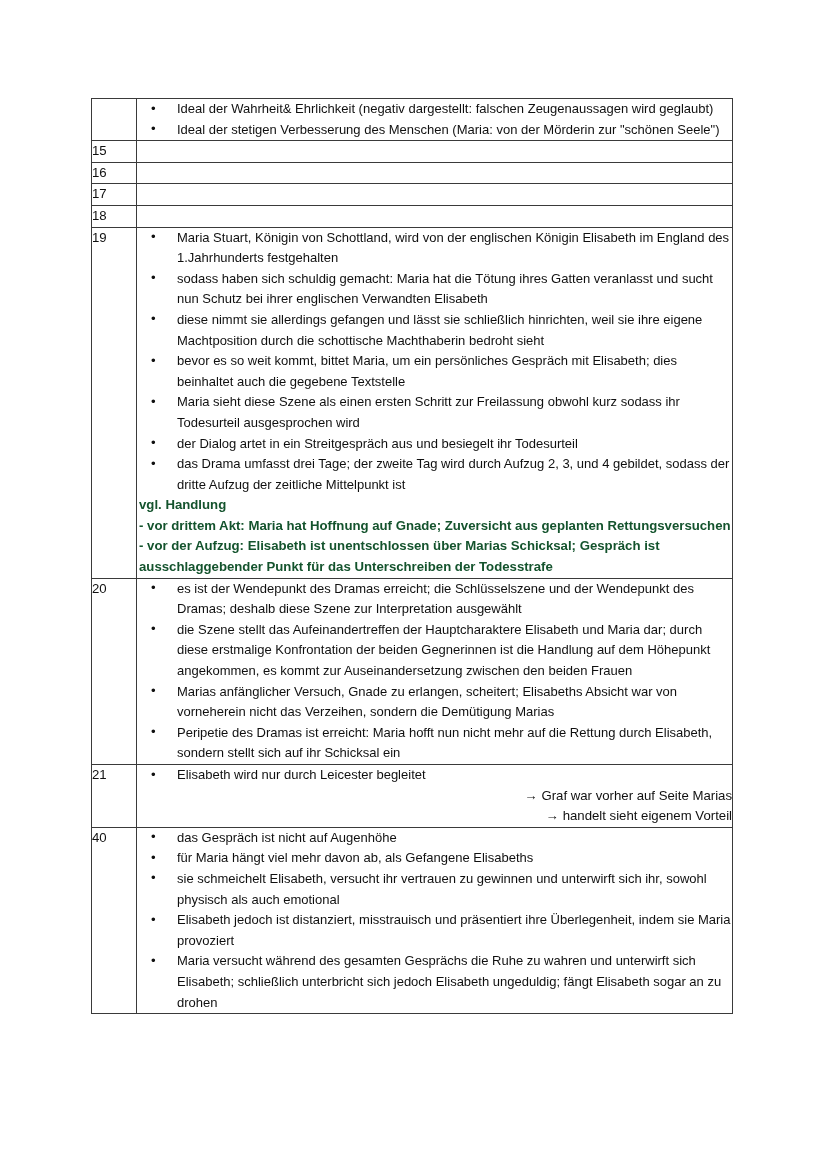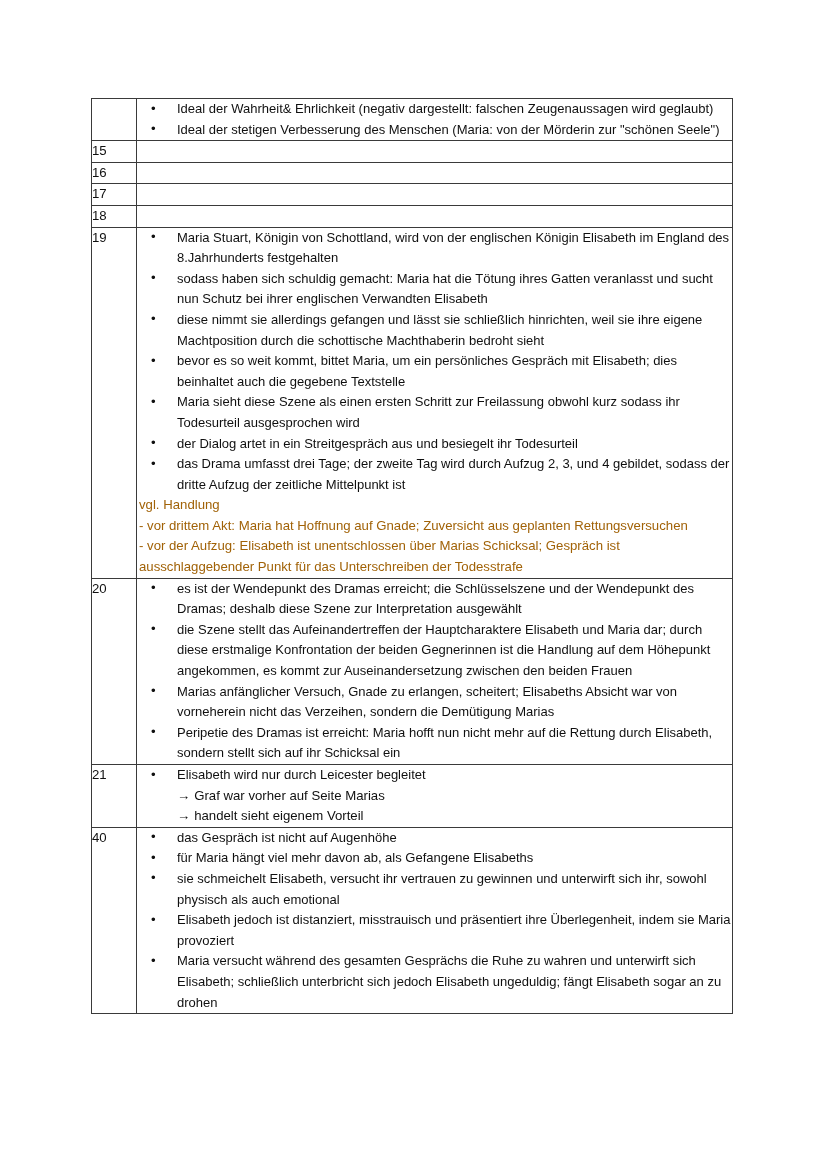--- a/index.html
+++ b/index.html
@@ -80,32 +80,34 @@
     line-height: 20.6px;
     color: #101010;
   }
 
   
   .sub-line {
     padding-left: 40px;
     font-size: 13.2px;
     line-height: 20.6px;
     color: #101010;
+    text-align: right;
   }
   .sub-line .arrow {
     display: inline-block;
     margin-right: 4px;
   }
 
   
   .plain-line {
     padding-left: 2px;
     font-size: 13.2px;
     line-height: 20.6px;
-    color: #a16207;
+    color: #14532d;
+    font-weight: bold;
   }
 
   .empty-cell {
     height: 20.6px;
   }
 </style>
 </head>
 <body>
 
 <div class="page">
@@ -145,21 +147,21 @@
         <tr>
           <td class="num-cell"><span>18</span></td>
           <td class="body-cell">
             <div class="empty-cell"></div>
           </td>
         </tr>
         <tr>
           <td class="num-cell"><span>19</span></td>
           <td class="body-cell">
             <ul class="bl">
-              <li>Maria Stuart, Königin von Schottland, wird von der englischen Königin Elisabeth im England des 8.Jahrhunderts festgehalten</li>
+              <li>Maria Stuart, Königin von Schottland, wird von der englischen Königin Elisabeth im England des 1.Jahrhunderts festgehalten</li>
               <li>sodass haben sich schuldig gemacht: Maria hat die Tötung ihres Gatten veranlasst und sucht nun Schutz bei ihrer englischen Verwandten Elisabeth</li>
               <li>diese nimmt sie allerdings gefangen und lässt sie schließlich hinrichten, weil sie ihre eigene Machtposition durch die schottische Machthaberin bedroht sieht</li>
               <li>bevor es so weit kommt, bittet Maria, um ein persönliches Gespräch mit Elisabeth; dies beinhaltet auch die gegebene Textstelle</li>
               <li>Maria sieht diese Szene als einen ersten Schritt zur Freilassung obwohl kurz sodass ihr Todesurteil ausgesprochen wird</li>
               <li>der Dialog artet in ein Streitgespräch aus und besiegelt ihr Todesurteil</li>
               <li>das Drama umfasst drei Tage; der zweite Tag wird durch Aufzug 2, 3, und 4 gebildet, sodass der dritte Aufzug der zeitliche Mittelpunkt ist</li>
             </ul>
             <div class="plain-line">vgl. Handlung</div>
             <div class="plain-line">- vor drittem Akt: Maria hat Hoffnung auf Gnade; Zuversicht aus geplanten Rettungsversuchen</div>
             <div class="plain-line">- vor der Aufzug: Elisabeth ist unentschlossen über Marias Schicksal; Gespräch ist ausschlaggebender Punkt für das Unterschreiben der Todesstrafe</div>

